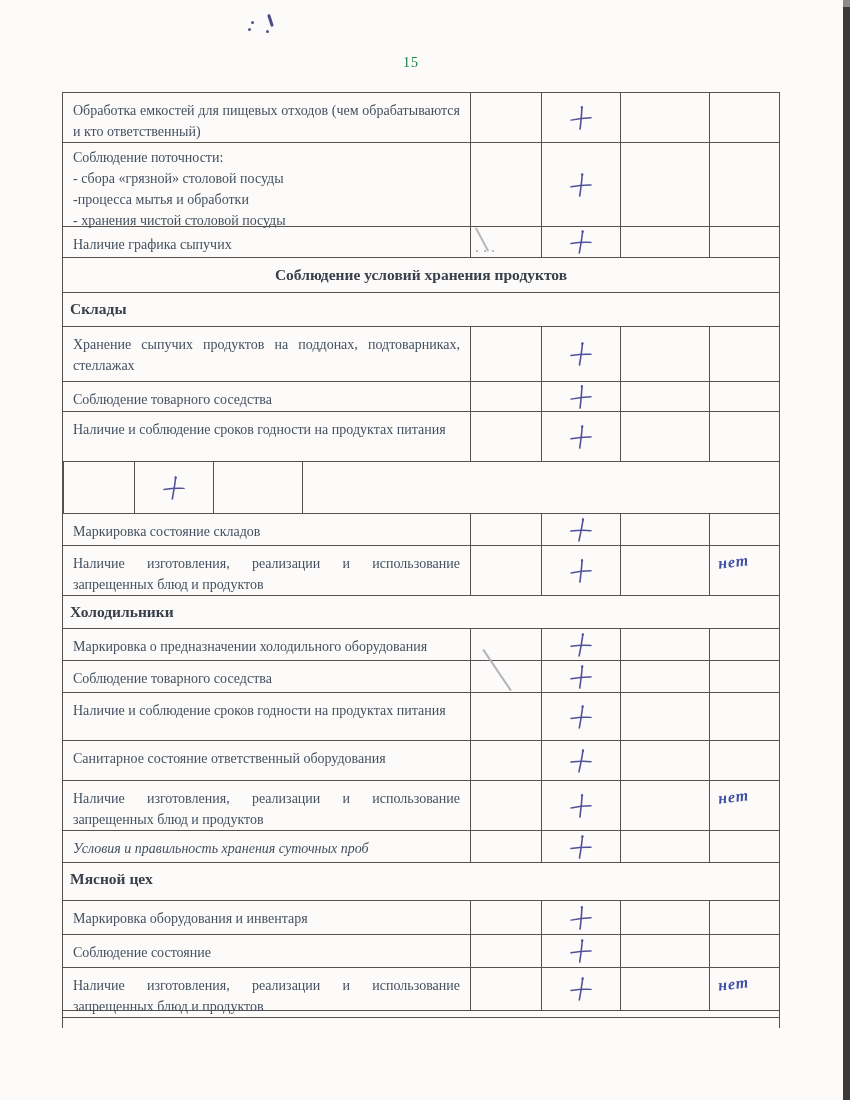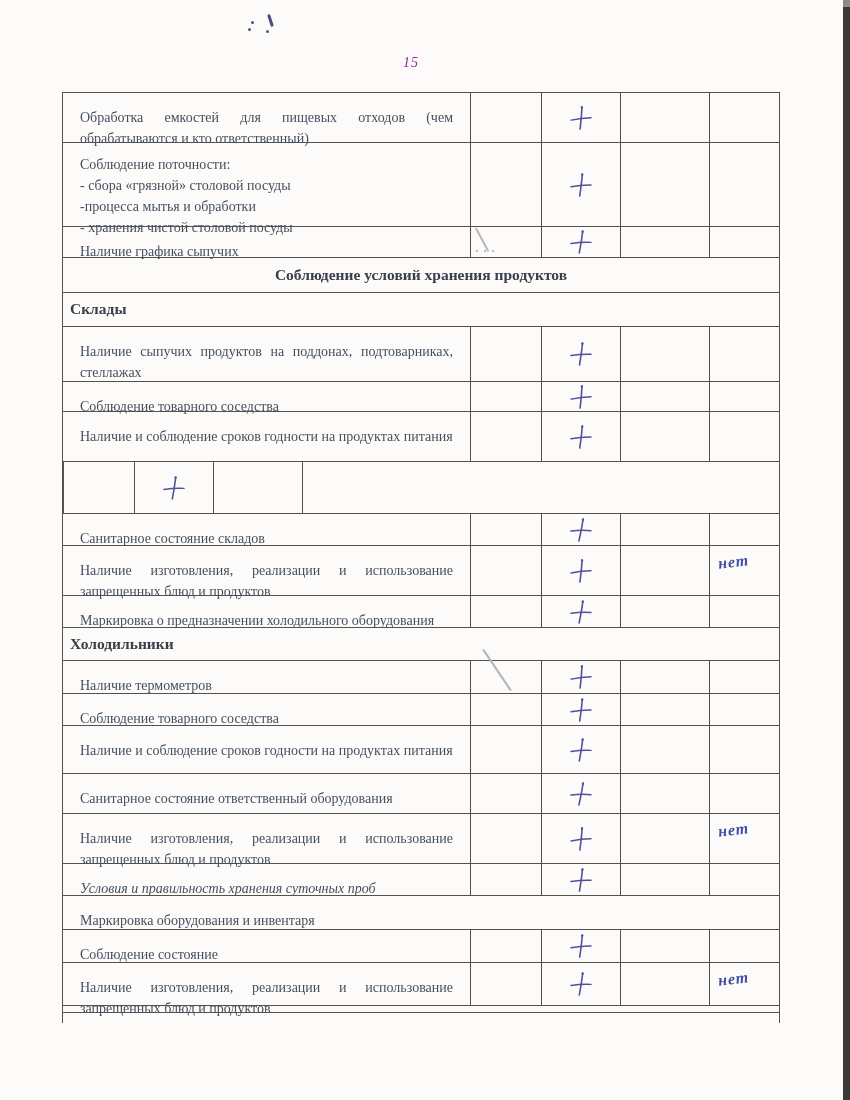--- a/index.html
+++ b/index.html
@@ -7,34 +7,34 @@
     width:850px;height:1100px;overflow:hidden;background:#ffffff;
     font-family:"Liberation Serif", serif;
   }
   .page{position:relative;width:850px;height:1100px;background:#fcfbf9;}
   .scan-edge{
     position:absolute;top:0;right:0;width:7px;height:1100px;
     background:linear-gradient(#8d8c89 0 7px,#3b3a38 7px);
   }
   .page-number{
     position:absolute;top:55px;left:0;width:822px;text-align:center;
-    font-size:14px;color:#a21caf;letter-spacing:1px;font-style:italic;
+    font-size:14px;color:#15803d;letter-spacing:1px;
   }
   
   .checklist{
     position:absolute;left:62px;top:92px;width:718px;
     border:1.6px solid #56514b;border-bottom:none;box-sizing:border-box;
     background:#fcfbf9;
   }
   .row{display:flex;box-sizing:border-box;border-bottom:1.6px solid #56514b;position:relative;}
   .row.noline{border-bottom:none;}
   .cell{box-sizing:border-box;}
   .text-cell{width:407px;flex:0 0 407px;}
   .text-cell p{
-    margin:10px;padding:4px 7px 0 7px;font-size:14px;line-height:21px;
+    margin:3px;padding:4px 7px 0 7px;font-size:14px;line-height:21px;
     color:#445060;text-align:justify;
   }
   .text-cell.list p{white-space:pre-line;text-align:left;padding-top:1px;}
   .mark-cell{
     border-left:1.6px solid #56514b;display:flex;align-items:center;justify-content:center;
   }
   .c1{flex:0 0 71px;}
   .c2{flex:0 0 79px;}
   .c3{flex:0 0 89px;}
   .c4{flex:1 1 auto;align-items:flex-start;justify-content:flex-start;padding:7px 0 0 8px;}
@@ -126,21 +126,21 @@
               <circle cx="14.4" cy="2.6" r="1.2" fill="currentColor"></circle>
             </svg></span>
         </div>
         <div class="cell mark-cell c3"></div>
         <div class="cell mark-cell c4"></div>
       </div>
       <div class="row section-row" style="height: 35px;">Соблюдение условий хранения продуктов</div>
       <div class="row subsection-row" style="height: 34px;">Склады</div>
       <div class="row" style="height: 55px;">
         <div class="cell text-cell">
-          <p>Наличие сыпучих продуктов на поддонах, подтоварниках, стеллажах</p>
+          <p>Хранение сыпучих продуктов на поддонах, подтоварниках, стеллажах</p>
         </div>
         <div class="cell mark-cell c1"></div>
         <div class="cell mark-cell c2">
           <span class="plus-mark" style="transform:rotate(0deg)"><svg width="26" height="26" viewBox="0 0 26 26">
               <path d="M14.5 2 C14 8,12.5 18,11.5 24" fill="none" stroke="currentColor" stroke-width="1.6" stroke-linecap="round"></path>
               <path d="M3 14.6 C9 13.6,18 13,23 13.2" fill="none" stroke="currentColor" stroke-width="1.5" stroke-linecap="round"></path>
               <circle cx="14.4" cy="2.6" r="1.2" fill="currentColor"></circle>
             </svg></span>
         </div>
         <div class="cell mark-cell c3"></div>
@@ -183,21 +183,21 @@
               <path d="M14.5 2 C14 8,12.5 18,11.5 24" fill="none" stroke="currentColor" stroke-width="1.6" stroke-linecap="round"></path>
               <path d="M3 14.6 C9 13.6,18 13,23 13.2" fill="none" stroke="currentColor" stroke-width="1.5" stroke-linecap="round"></path>
               <circle cx="14.4" cy="2.6" r="1.2" fill="currentColor"></circle>
             </svg></span>
         </div>
         <div class="cell mark-cell c3"></div>
         <div class="cell mark-cell c4"></div>
       </div>
       <div class="row" style="height: 32px;">
         <div class="cell text-cell">
-          <p>Санитарное состояние складов</p>
+          <p>Маркировка состояние складов</p>
         </div>
         <div class="cell mark-cell c1"></div>
         <div class="cell mark-cell c2">
           <span class="plus-mark" style="transform:rotate(3deg)"><svg width="26" height="26" viewBox="0 0 26 26">
               <path d="M14.5 2 C14 8,12.5 18,11.5 24" fill="none" stroke="currentColor" stroke-width="1.6" stroke-linecap="round"></path>
               <path d="M3 14.6 C9 13.6,18 13,23 13.2" fill="none" stroke="currentColor" stroke-width="1.5" stroke-linecap="round"></path>
               <circle cx="14.4" cy="2.6" r="1.2" fill="currentColor"></circle>
             </svg></span>
         </div>
         <div class="cell mark-cell c3"></div>
@@ -213,43 +213,28 @@
               <path d="M14.5 2 C14 8,12.5 18,11.5 24" fill="none" stroke="currentColor" stroke-width="1.6" stroke-linecap="round"></path>
               <path d="M3 14.6 C9 13.6,18 13,23 13.2" fill="none" stroke="currentColor" stroke-width="1.5" stroke-linecap="round"></path>
               <circle cx="14.4" cy="2.6" r="1.2" fill="currentColor"></circle>
             </svg></span>
         </div>
         <div class="cell mark-cell c3"></div>
         <div class="cell mark-cell c4">
           <span class="hand-note">нет</span>
         </div>
       </div>
+      <div class="row subsection-row" style="height: 33px;">Холодильники</div>
       <div class="row" style="height: 32px;">
         <div class="cell text-cell">
           <p>Маркировка о предназначении холодильного оборудования</p>
         </div>
         <div class="cell mark-cell c1"></div>
         <div class="cell mark-cell c2">
           <span class="plus-mark" style="transform:rotate(2deg)"><svg width="26" height="26" viewBox="0 0 26 26">
-              <path d="M14.5 2 C14 8,12.5 18,11.5 24" fill="none" stroke="currentColor" stroke-width="1.6" stroke-linecap="round"></path>
-              <path d="M3 14.6 C9 13.6,18 13,23 13.2" fill="none" stroke="currentColor" stroke-width="1.5" stroke-linecap="round"></path>
-              <circle cx="14.4" cy="2.6" r="1.2" fill="currentColor"></circle>
-            </svg></span>
-        </div>
-        <div class="cell mark-cell c3"></div>
-        <div class="cell mark-cell c4"></div>
-      </div>
-      <div class="row subsection-row" style="height: 33px;">Холодильники</div>
-      <div class="row" style="height: 33px;">
-        <div class="cell text-cell">
-          <p>Наличие термометров</p>
-        </div>
-        <div class="cell mark-cell c1"></div>
-        <div class="cell mark-cell c2">
-          <span class="plus-mark" style="transform:rotate(-3deg)"><svg width="26" height="26" viewBox="0 0 26 26">
               <path d="M14.5 2 C14 8,12.5 18,11.5 24" fill="none" stroke="currentColor" stroke-width="1.6" stroke-linecap="round"></path>
               <path d="M3 14.6 C9 13.6,18 13,23 13.2" fill="none" stroke="currentColor" stroke-width="1.5" stroke-linecap="round"></path>
               <circle cx="14.4" cy="2.6" r="1.2" fill="currentColor"></circle>
             </svg></span>
         </div>
         <div class="cell mark-cell c3"></div>
         <div class="cell mark-cell c4"></div>
       </div>
       <div class="row" style="height: 32px;">
         <div class="cell text-cell">
@@ -321,21 +306,22 @@
         <div class="cell mark-cell c2">
           <span class="plus-mark" style="transform:rotate(0deg)"><svg width="26" height="26" viewBox="0 0 26 26">
               <path d="M14.5 2 C14 8,12.5 18,11.5 24" fill="none" stroke="currentColor" stroke-width="1.6" stroke-linecap="round"></path>
               <path d="M3 14.6 C9 13.6,18 13,23 13.2" fill="none" stroke="currentColor" stroke-width="1.5" stroke-linecap="round"></path>
               <circle cx="14.4" cy="2.6" r="1.2" fill="currentColor"></circle>
             </svg></span>
         </div>
         <div class="cell mark-cell c3"></div>
         <div class="cell mark-cell c4"></div>
       </div>
-      <div class="row" style="height: 34px; flex-direction: column;">
+      <div class="row subsection-row" style="height: 38px;">Мясной цех</div>
+      <div class="row" style="height: 34px;">
         <div class="cell text-cell">
           <p>Маркировка оборудования и инвентаря</p>
         </div>
         <div class="cell mark-cell c1"></div>
         <div class="cell mark-cell c2">
           <span class="plus-mark" style="transform:rotate(-3deg)"><svg width="26" height="26" viewBox="0 0 26 26">
               <path d="M14.5 2 C14 8,12.5 18,11.5 24" fill="none" stroke="currentColor" stroke-width="1.6" stroke-linecap="round"></path>
               <path d="M3 14.6 C9 13.6,18 13,23 13.2" fill="none" stroke="currentColor" stroke-width="1.5" stroke-linecap="round"></path>
               <circle cx="14.4" cy="2.6" r="1.2" fill="currentColor"></circle>
             </svg></span>

